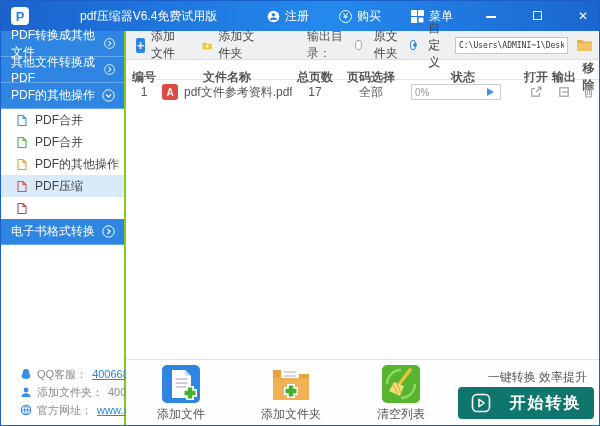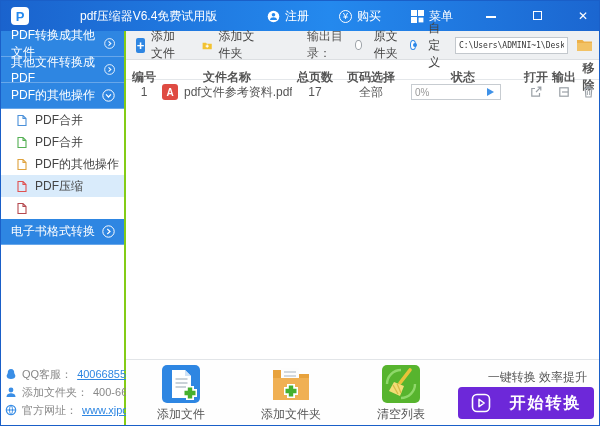--- a/index.html
+++ b/index.html
@@ -24,21 +24,21 @@
   .app-body{flex:1;display:flex;min-height:0;}
   .sidebar{width:125px;flex:0 0 125px;border-right:2px solid #84cc16;position:relative;background:#fff;}
   .group-item{height:26px;background:#2e86e2;color:#fff;display:flex;align-items:center;justify-content:space-between;padding:0 9px 0 10px;font-size:12px;border-bottom:1px solid rgba(255,255,255,.28);cursor:pointer;}
   .sub-item{height:22px;display:flex;align-items:center;gap:7px;padding-left:15px;font-size:12px;color:#444;cursor:pointer;}
   .sub-item.selected{background:#d9ebfb;}
   .sub-item:nth-of-type(4) svg{color:#4a90d9;}
   .sub-item:nth-of-type(5) svg{color:#54b054;}
   .sub-item:nth-of-type(6) svg{color:#dfa23d;}
   .sub-item:nth-of-type(7) svg{color:#e05050;}
   .sub-item:nth-of-type(8) svg{color:#b5494f;}
-  .contact{position:absolute;left:4px;bottom:6px;font-size:11px;color:#888;line-height:18px;}
+  .contact{position:absolute;left:19px;bottom:6px;font-size:11px;color:#888;line-height:18px;}
   .contact .row{display:flex;align-items:center;gap:5px;white-space:nowrap;}
   .contact a{color:#2e86e2;text-decoration:underline;}
 
   
   .main{flex:1;display:flex;flex-direction:column;min-width:0;background:#fff;}
   .toolbar{height:29px;flex:0 0 29px;background:#eef0f2;border-bottom:1px solid #dcdfe2;display:flex;align-items:center;padding:0 6px 0 10px;font-size:12px;color:#444;}
   .tool-btn{display:flex;align-items:center;gap:6px;cursor:pointer;}
   .plus-sq{width:15px;height:15px;background:#2e86e2;border-radius:2px;color:#fff;font-size:13px;font-weight:bold;display:flex;align-items:center;justify-content:center;line-height:1;}
   .out-label{margin-left:52px;color:#555;}
   .radio-wrap{display:flex;align-items:center;gap:12px;margin-left:10px;cursor:pointer;}
@@ -59,21 +59,21 @@
   .prog span{font-size:10px;color:#999;padding-left:3px;}
   .play-tri{position:absolute;right:3px;width:0;height:0;border-left:7px solid #3f92e8;border-top:4.5px solid transparent;border-bottom:4.5px solid transparent;}
   .row-ic{display:flex;justify-content:center;cursor:pointer;}
 
   .list-space{flex:1;background:#fff;}
 
   
   .footer{height:66px;flex:0 0 66px;border-top:1px solid #e2e5e8;background:#fefefe;position:relative;display:flex;align-items:flex-start;padding:4px 0 0 22px;gap:44px;}
   .big-btn{display:flex;flex-direction:column;align-items:center;gap:2px;font-size:12px;color:#555;cursor:pointer;width:66px;}
   .slogan{position:absolute;right:12px;top:9px;font-size:12px;color:#555;}
-  .start-btn{position:absolute;right:5px;bottom:6px;width:136px;height:32px;background:#6d28d9;border-radius:4px;color:#fff;display:flex;align-items:center;justify-content:center;gap:19px;font-size:16px;font-weight:bold;cursor:pointer;letter-spacing:2px;}
+  .start-btn{position:absolute;right:5px;bottom:6px;width:136px;height:32px;background:#0f766e;border-radius:4px;color:#fff;display:flex;align-items:center;justify-content:center;gap:19px;font-size:16px;font-weight:bold;cursor:pointer;letter-spacing:2px;}
 </style>
 </head>
 <body>
 
 <div class="window">
 
   <div class="titlebar">
     <span class="logo">P</span>
     <span class="title">pdf压缩器V6.4免费试用版</span>
     <div class="tb-right">

